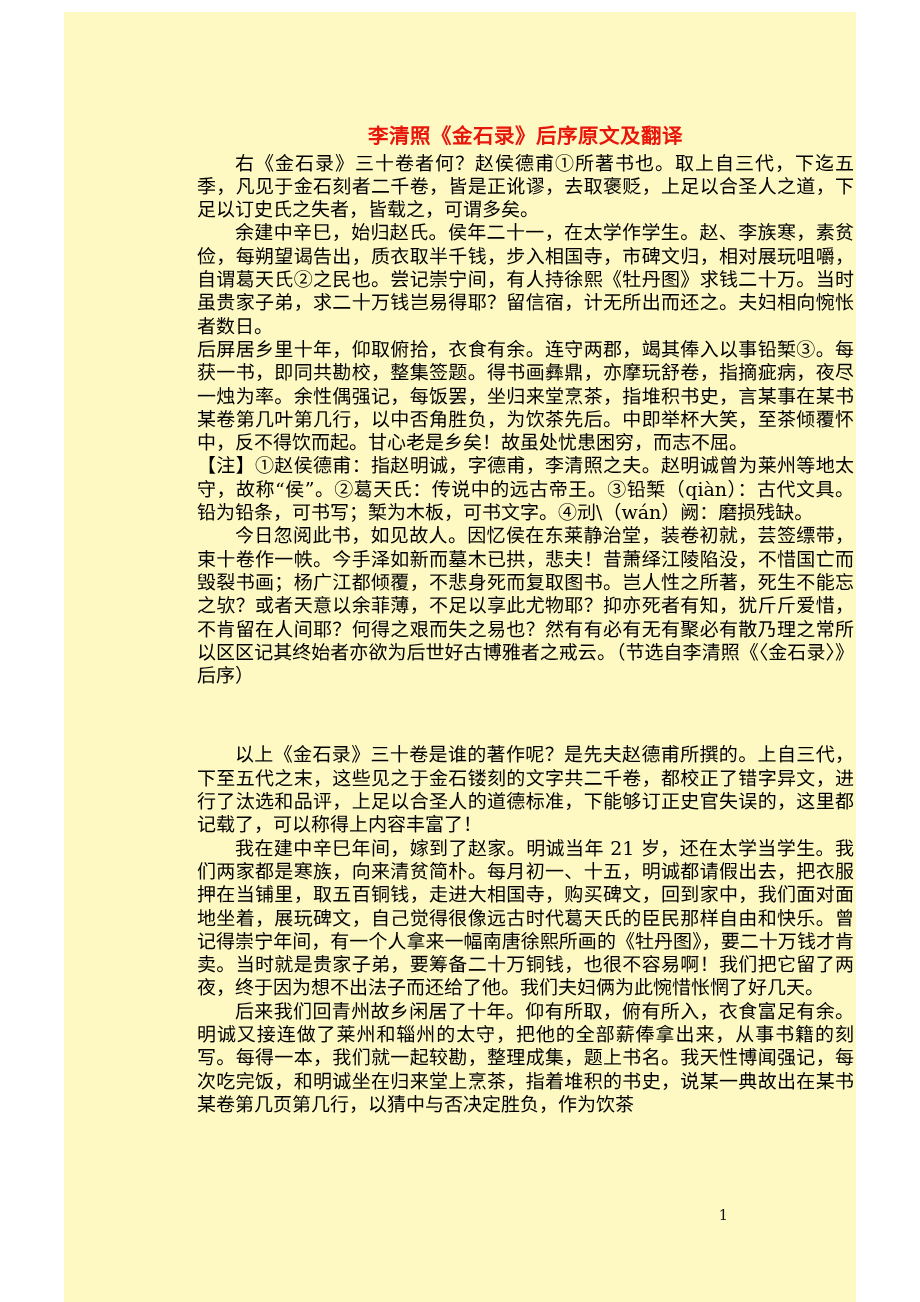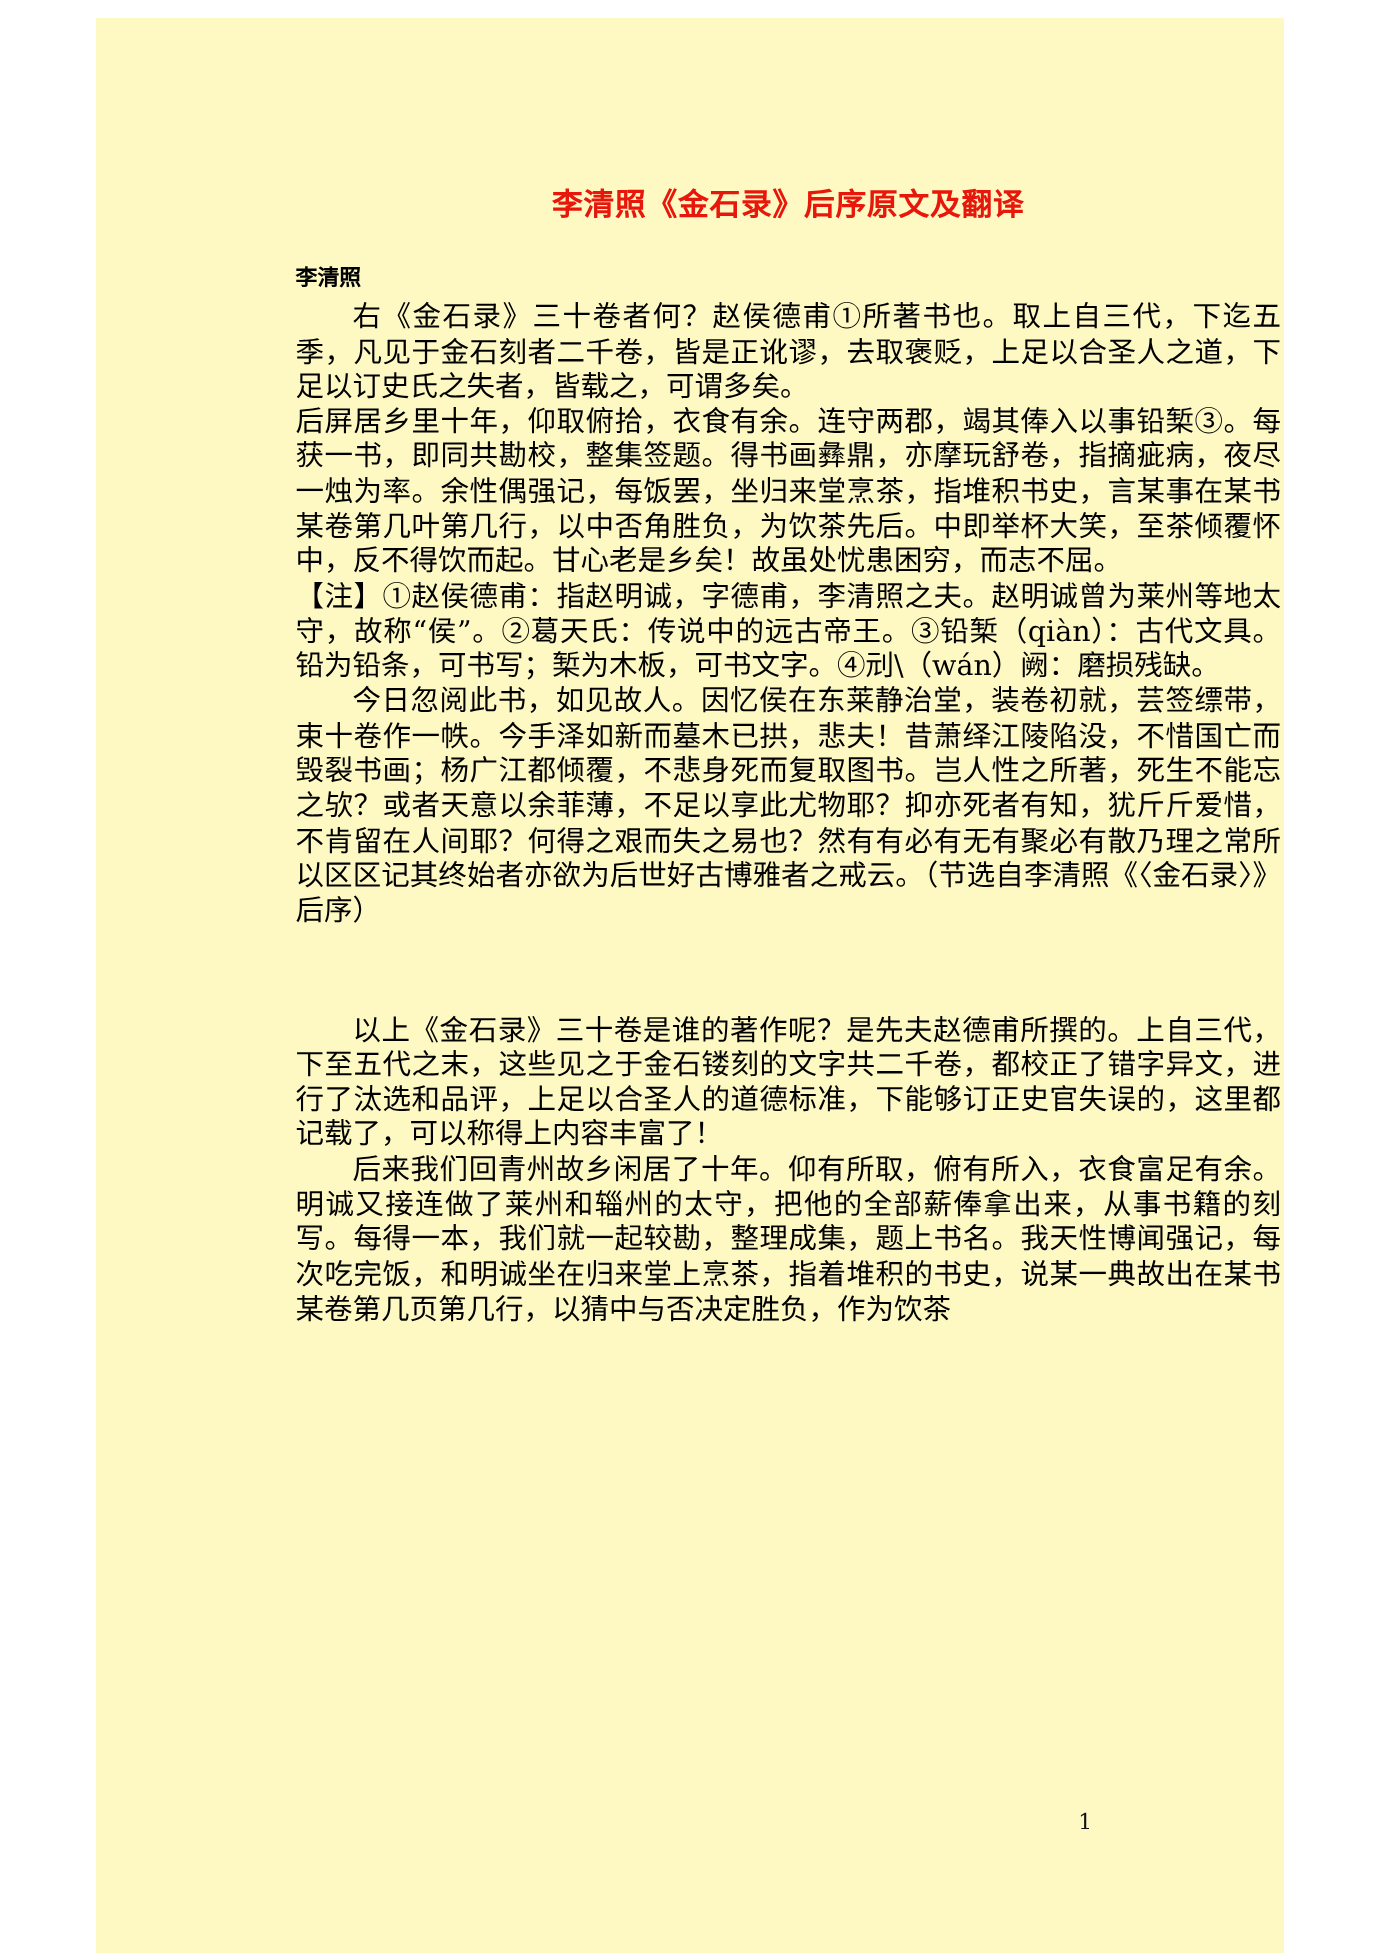--- a/index.html
+++ b/index.html
@@ -90,38 +90,39 @@
   }
 </style>
 </head>
 <body>
 
 <div class="page">
   <div class="content">
 
     <h1 class="doc-title">李清照《金石录》后序原文及翻译</h1>
 
-    <div class="author">李清照</div>
 
     <p class="para first">右《金石录》三十卷者何？赵侯德甫①所著书也。取上自三代，下迄五季，凡见于金石刻者二千卷，皆是正讹谬，去取褒贬，上足以合圣人之道，下足以订史氏之失者，皆载之，可谓多矣。</p>
 
+    <p class="para">余建中辛巳，始归赵氏。侯年二十一，在太学作学生。赵、李族寒，素贫俭，每朔望谒告出，质衣取半千钱，步入相国寺，市碑文归，相对展玩咀嚼，自谓葛天氏②之民也。尝记崇宁间，有人持徐熙《牡丹图》求钱二十万。当时虽贵家子弟，求二十万钱岂易得耶？留信宿，计无所出而还之。夫妇相向惋怅者数日。</p>
 
     <p class="para noindent">后屏居乡里十年，仰取俯拾，衣食有余。连守两郡，竭其俸入以事铅椠③。每获一书，即同共勘校，整集签题。得书画彝鼎，亦摩玩舒卷，指摘疵病，夜尽一烛为率。余性偶强记，每饭罢，坐归来堂烹茶，指堆积书史，言某事在某书某卷第几叶第几行，以中否角胜负，为饮茶先后。中即举杯大笑，至茶倾覆怀中，反不得饮而起。甘心老是乡矣！故虽处忧患困穷，而志不屈。</p>
 
 
     <p class="para noindent">【注】①赵侯德甫：指赵明诚，字德甫，李清照之夫。赵明诚曾为莱州等地太守，故称“侯”。②葛天氏：传说中的远古帝王。③铅椠（qiàn）：古代文具。铅为铅条，可书写；椠为木板，可书文字。④刓\（wán）阙：磨损残缺。</p>
 
     <p class="para">今日忽阅此书，如见故人。因忆侯在东莱静治堂，装卷初就，芸签缥带，束十卷作一帙。今手泽如新而墓木已拱，悲夫！昔萧绎江陵陷没，不惜国亡而毁裂书画；杨广江都倾覆，不悲身死而复取图书。岂人性之所著，死生不能忘之欤？或者天意以余菲薄，不足以享此尤物耶？抑亦死者有知，犹斤斤爱惜，不肯留在人间耶？何得之艰而失之易也？然有有必有无有聚必有散乃理之常所以区区记其终始者亦欲为后世好古博雅者之戒云。（节选自李清照《〈金石录〉》后序）</p>
 
     <div class="gap-before-head"></div>
 
 
     <div class="gap-after-head"></div>
 
     <p class="para">以上《金石录》三十卷是谁的著作呢？是先夫赵德甫所撰的。上自三代，下至五代之末，这些见之于金石镂刻的文字共二千卷，都校正了错字异文，进行了汰选和品评，上足以合圣人的道德标准，下能够订正史官失误的，这里都记载了，可以称得上内容丰富了！</p>
 
+    <p class="para">我在建中辛巳年间，嫁到了赵家。明诚当年 21 岁，还在太学当学生。我们两家都是寒族，向来清贫简朴。每月初一、十五，明诚都请假出去，把衣服押在当铺里，取五百铜钱，走进大相国寺，购买碑文，回到家中，我们面对面地坐着，展玩碑文，自己觉得很像远古时代葛天氏的臣民那样自由和快乐。曾记得崇宁年间，有一个人拿来一幅南唐徐熙所画的《牡丹图》，要二十万钱才肯卖。当时就是贵家子弟，要筹备二十万铜钱，也很不容易啊！我们把它留了两夜，终于因为想不出法子而还给了他。我们夫妇俩为此惋惜怅惘了好几天。</p>
 
     <p class="para">后来我们回青州故乡闲居了十年。仰有所取，俯有所入，衣食富足有余。明诚又接连做了莱州和辎州的太守，把他的全部薪俸拿出来，从事书籍的刻写。每得一本，我们就一起较勘，整理成集，题上书名。我天性博闻强记，每次吃完饭，和明诚坐在归来堂上烹茶，指着堆积的书史，说某一典故出在某书某卷第几页第几行，以猜中与否决定胜负，作为饮茶</p>
 
   </div>
 
   <div class="page-number">1</div>
 </div>
 
 </body></html>

